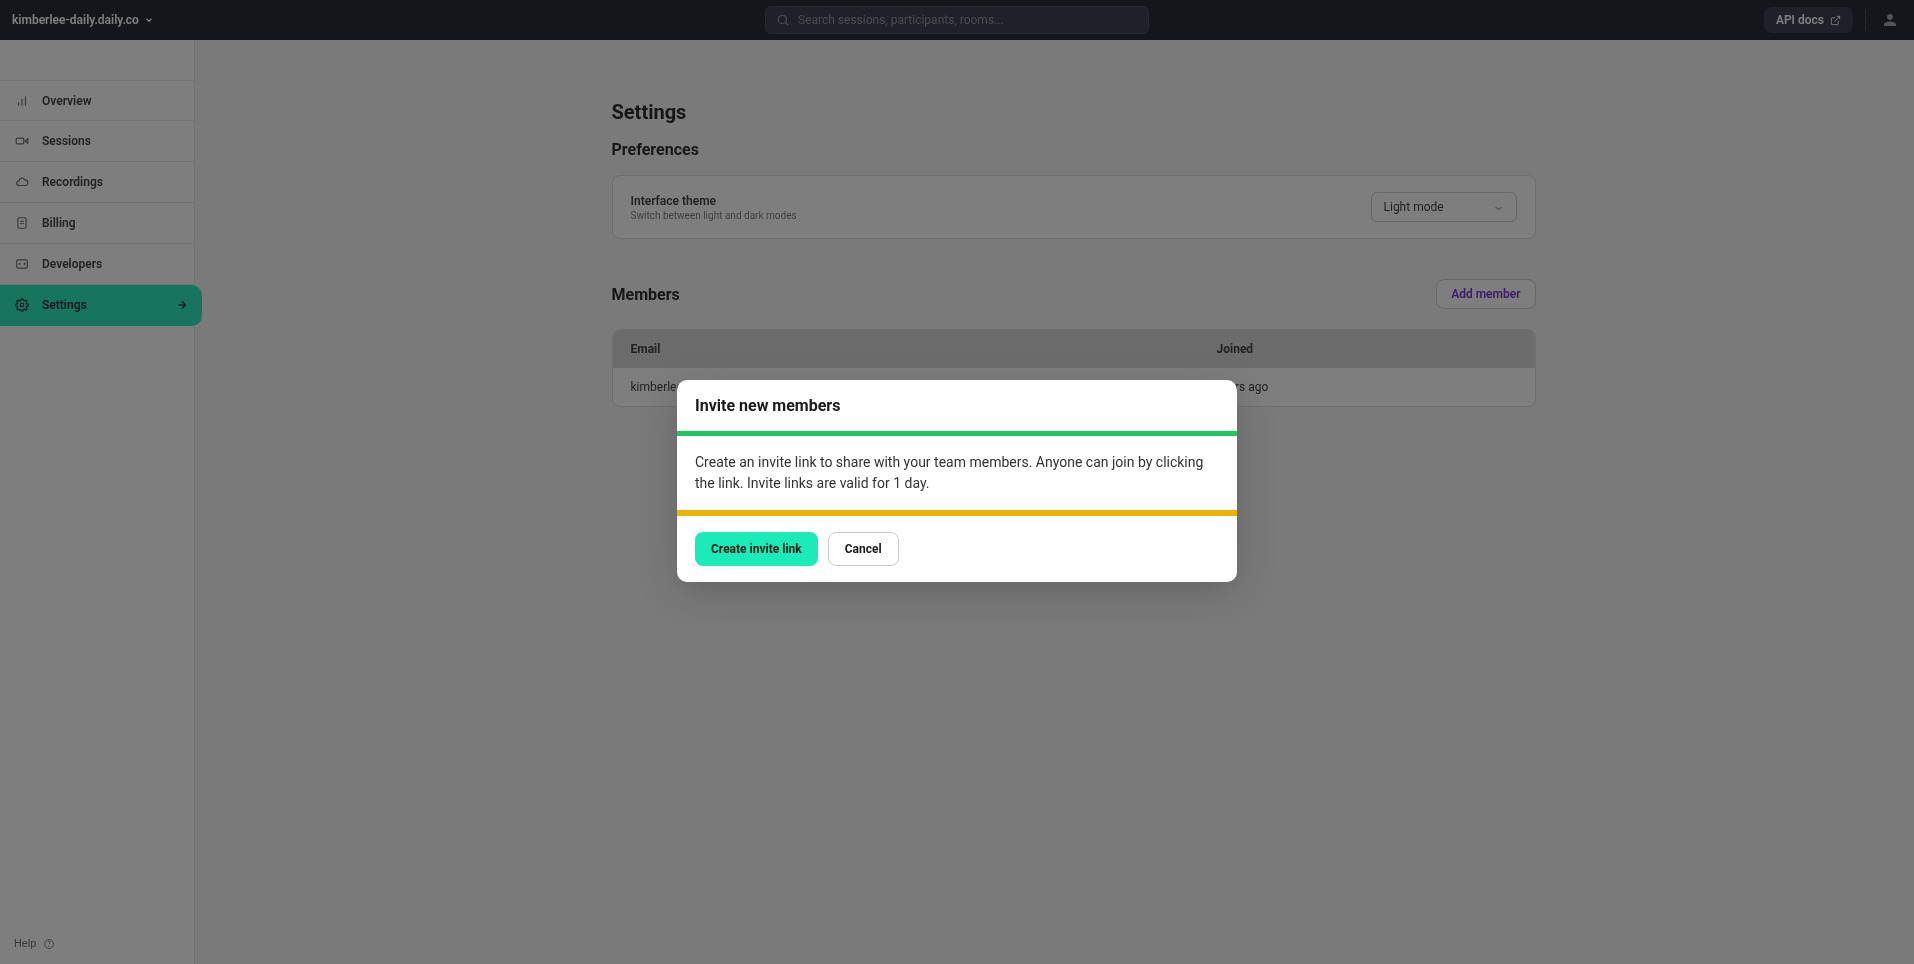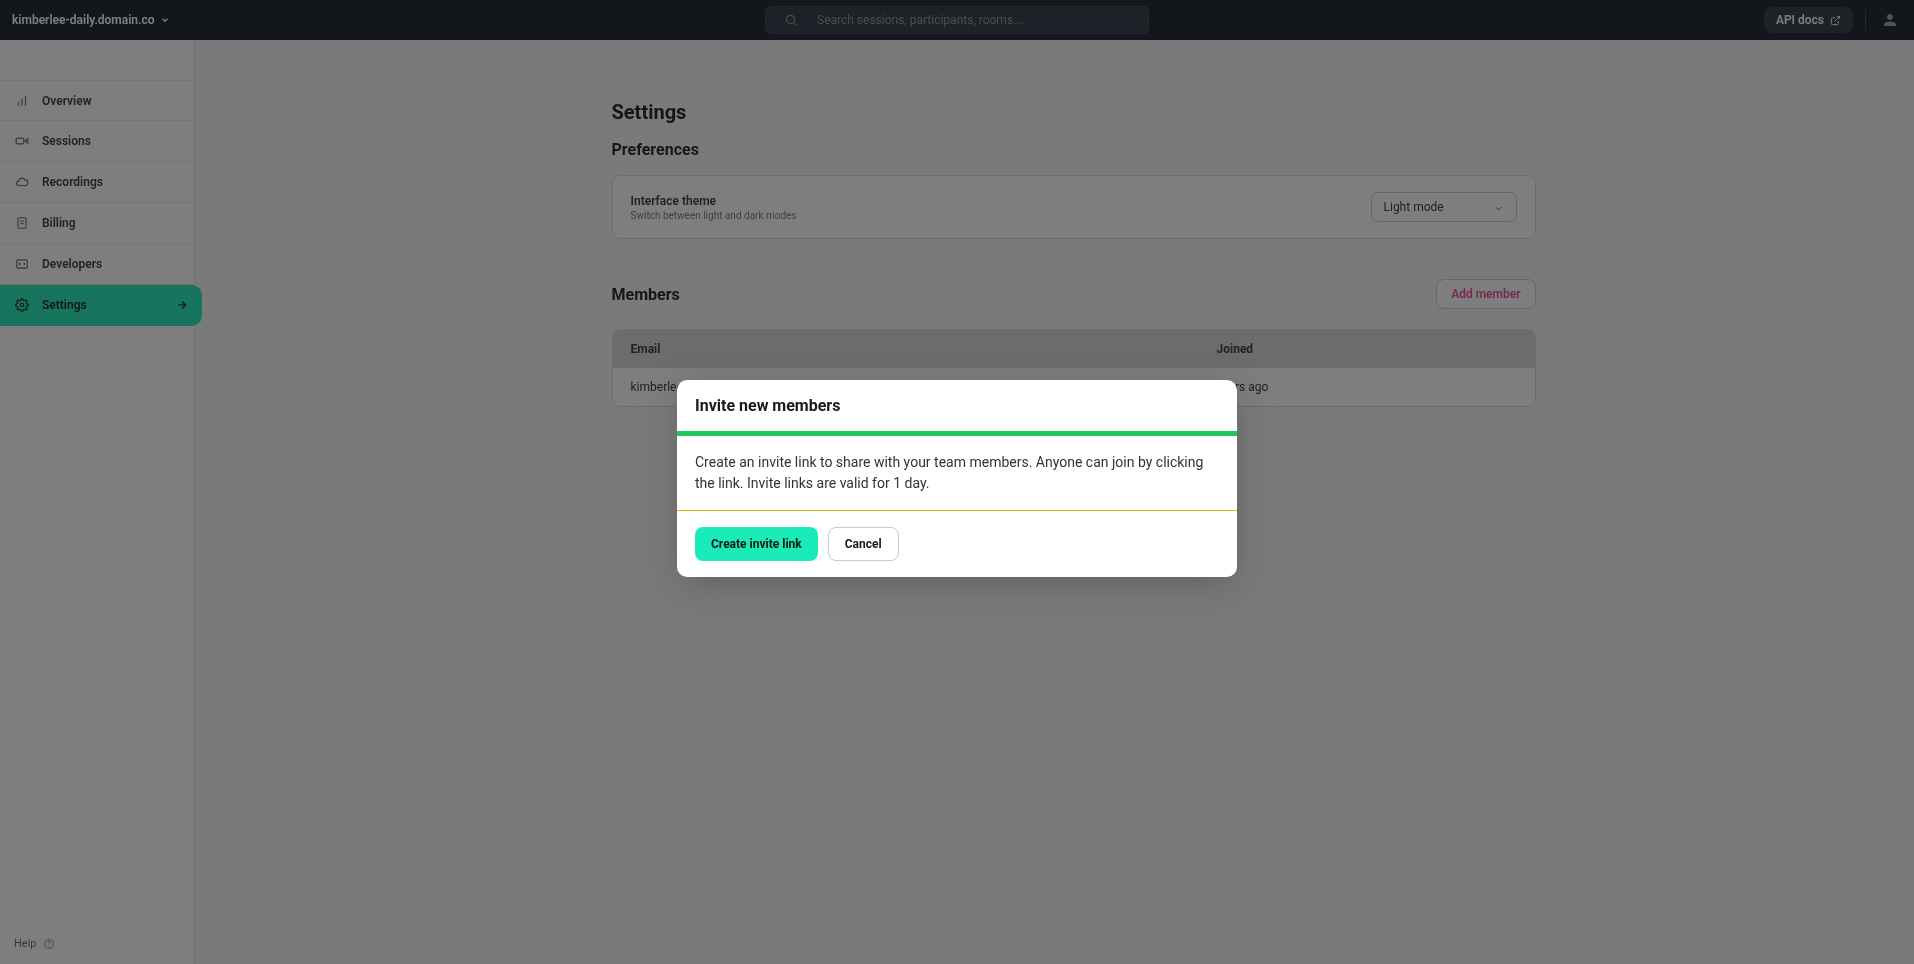--- a/index.html
+++ b/index.html
@@ -46,22 +46,22 @@
       width: 384px;
     }
     .search-box {
       width: 100%;
       height: 28px;
       background: #2b3340;
       border: 1px solid #3a4250;
       border-radius: 6px;
       display: flex;
       align-items: center;
-      padding: 0 18px;
-      gap: 19px;
+      padding: 0 10px;
+      gap: 8px;
     }
     .search-input {
       background: transparent;
       border: none;
       color: #a0a0a0;
       font-size: 12px;
       width: 100%;
       outline: none;
     }
     .search-input::placeholder {
@@ -243,21 +243,21 @@
       justify-content: space-between;
       margin-bottom: 20px;
     }
     .btn-outline {
       border: 1px solid #ccc;
       background: #fff;
       border-radius: 8px;
       padding: 7px 14px;
       font-size: 12px;
       font-weight: 600;
-      color: #ec4899;
+      color: #6d28d9;
       cursor: pointer;
       text-align: center;
     }
     
     .table {
       border: 1px solid #ddd;
       border-radius: 8px;
       overflow: hidden;
       background: #fff;
     }
@@ -303,21 +303,21 @@
     .modal-title {
       font-size: 16px;
       font-weight: 700;
       color: #1a1a1a;
     }
     .modal-body {
       padding: 16px 18px;
       font-size: 14px;
       color: #333;
       line-height: 1.5;
-      border-bottom: 1px solid #eab308;
+      border-bottom: 6px solid #eab308;
     }
     .modal-footer {
       padding: 16px 18px;
       display: flex;
       gap: 10px;
     }
     .btn-primary {
       background: #1bebb9;
       border: none;
       border-radius: 8px;
@@ -339,21 +339,21 @@
     }
 
     svg { display: block; }
   </style>
 </head>
 <body>
 
 <div class="header">
   <div class="header-left">
     <div class="domain-selector">
-      <span>kimberlee-daily.domain.co</span>
+      <span>kimberlee-daily.daily.co</span>
       <span>
         <svg width="10" height="10" viewBox="0 0 24 24" fill="none" stroke="#fff" stroke-width="3">
             <polyline points="6 9 12 15 18 9"></polyline>
           </svg>
       </span>
     </div>
   </div>
 
   <div class="search-container">
     <div class="search-box">

